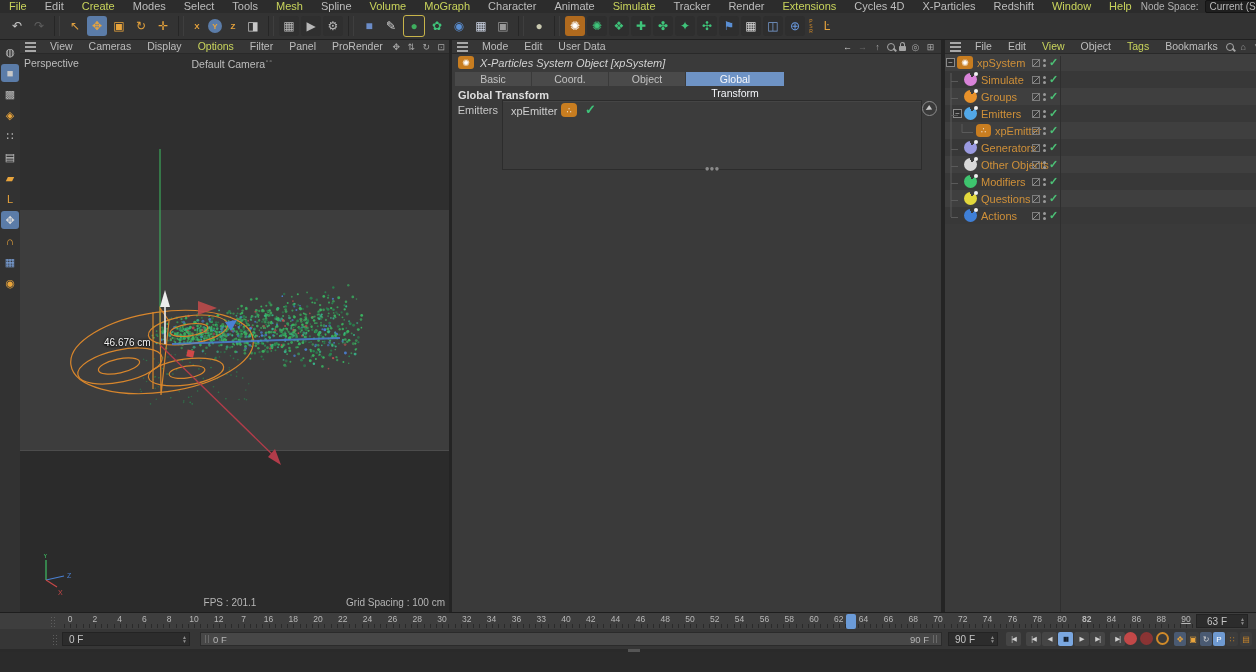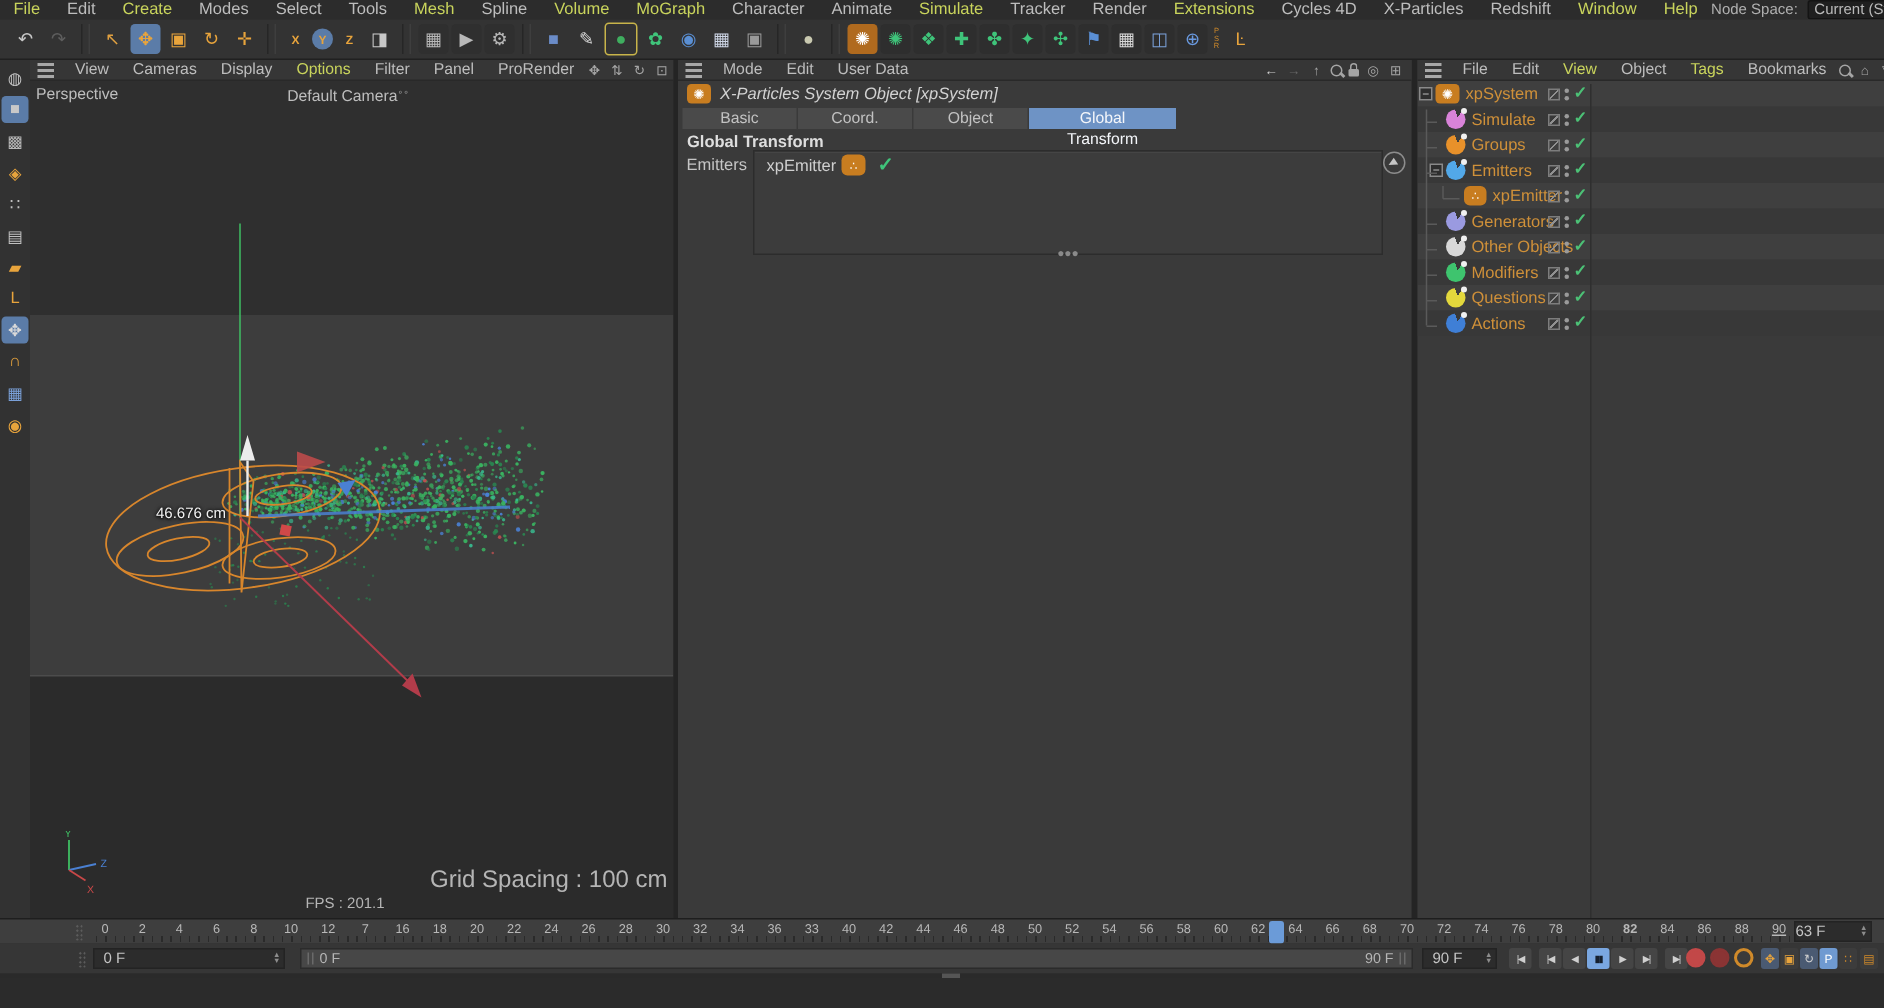--- a/index.html
+++ b/index.html
@@ -48,21 +48,21 @@
   #viewport{position:absolute;left:20px;top:40px;width:429px;height:572px;background:#2f2f2f;}
   #scene{position:absolute;left:0;top:14px;right:0;bottom:0;overflow:hidden;background:#2f2f2f;}
   .band2{position:absolute;left:0;top:156px;width:100%;height:240px;background:#3d3d3d;}
   .band3{position:absolute;left:0;top:396px;width:100%;height:162px;background:#2b2b2b;border-top:1px solid #4c4c4c;box-sizing:border-box;}
   #scene-svg{position:absolute;left:0;top:0;width:429px;height:558px;}
   #axis-gizmo{position:absolute;left:14px;top:500px;width:50px;height:48px;}
   .vplabel{position:absolute;font-size:10.5px;color:#bdbdbd;}
   #distance-label{position:absolute;left:84px;top:283px;font-size:10px;color:#f2f2f2;
                   text-shadow:0 1px 2px #000,0 0 3px #000;}
   #fps-label{position:absolute;left:140px;top:543px;width:140px;text-align:center;font-size:10px;color:#b5b5b5;}
-  #grid-label{position:absolute;right:4px;top:524px;font-size:16px;color:#b5b5b5;}
+  #grid-label{position:absolute;right:4px;top:543px;font-size:10px;color:#b5b5b5;}
   
   .vdiv{position:absolute;top:40px;height:572px;background:#242424;}
   
   #attr{position:absolute;left:452px;top:40px;width:489px;height:572px;background:#3a3a3a;}
   #attr-title{position:absolute;left:0;top:14px;width:100%;height:17px;display:flex;align-items:center;}
   .xpsys-ico{width:16px;height:13px;background:#c87d20;border-radius:3px;color:#fff;font-size:9px;
              display:inline-flex;align-items:center;justify-content:center;margin:0 6px;flex:none;}
   #attr-tabs{position:absolute;left:3px;top:32px;height:14px;display:flex;}
   .atab{height:14px;line-height:14px;padding:0 10px;background:#4a4a4a;color:#c2c2c2;font-size:10.5px;
         margin-right:1px;text-align:center;}
@@ -1607,21 +1607,21 @@
         <span class="tick-label" style="left: 1037.2px;">78</span>
         <span class="tick-label" style="left: 1062px;">80</span>
         <span class="tick-label" style="left: 1086.8px; font-weight: bold;">82</span>
         <span class="tick-label" style="left: 1111.6px;">84</span>
         <span class="tick-label" style="left: 1136.4px;">86</span>
         <span class="tick-label" style="left: 1161.2px;">88</span>
         <span class="tick-label" style="left: 1186px; text-decoration: underline;">90</span>
       </div>
     <div id="ruler-ticks"></div>
     <div id="playhead" style="left: 846.2px;"></div>
-    <div class="framebox" style="right:8px;top:1px;width:52px;height:14px;padding-left:0;align-items:center;">
+    <div class="framebox" style="right:8px;top:1px;width:52px;height:14px;padding-left:10px;align-items:center;">
       <span>63 F</span>
       <span class="stepper">
           <span>▲</span>
           <span>▼</span>
         </span>
     </div>
   </div>
 
   <div id="transport">
     <div class="gripdots" style="position:absolute;left:52px;top:5px;"></div>

